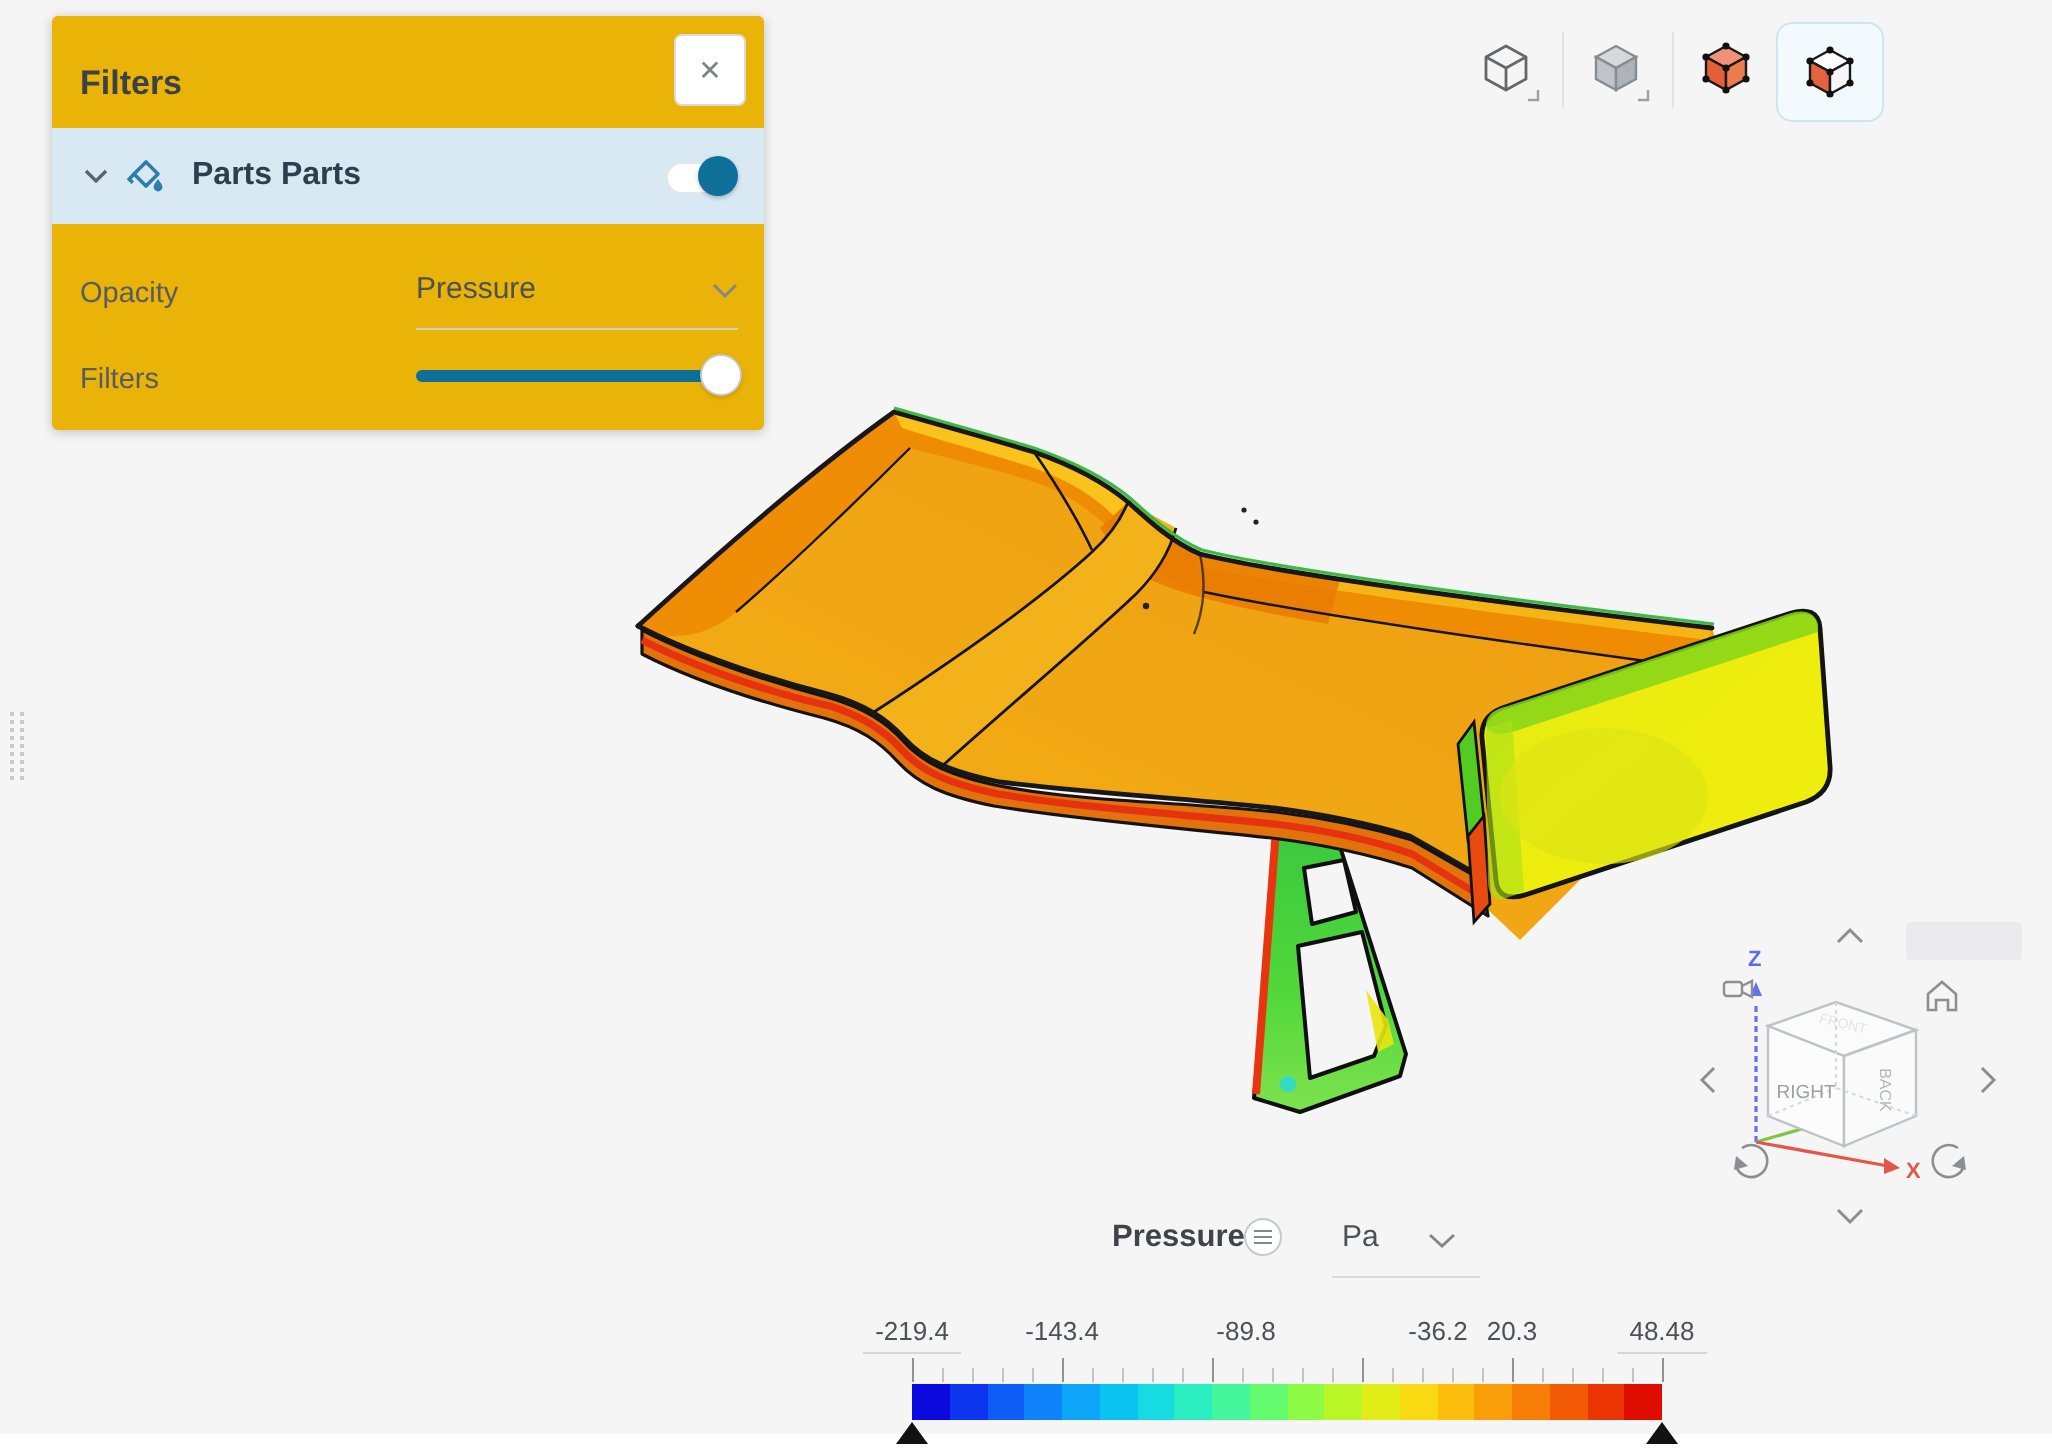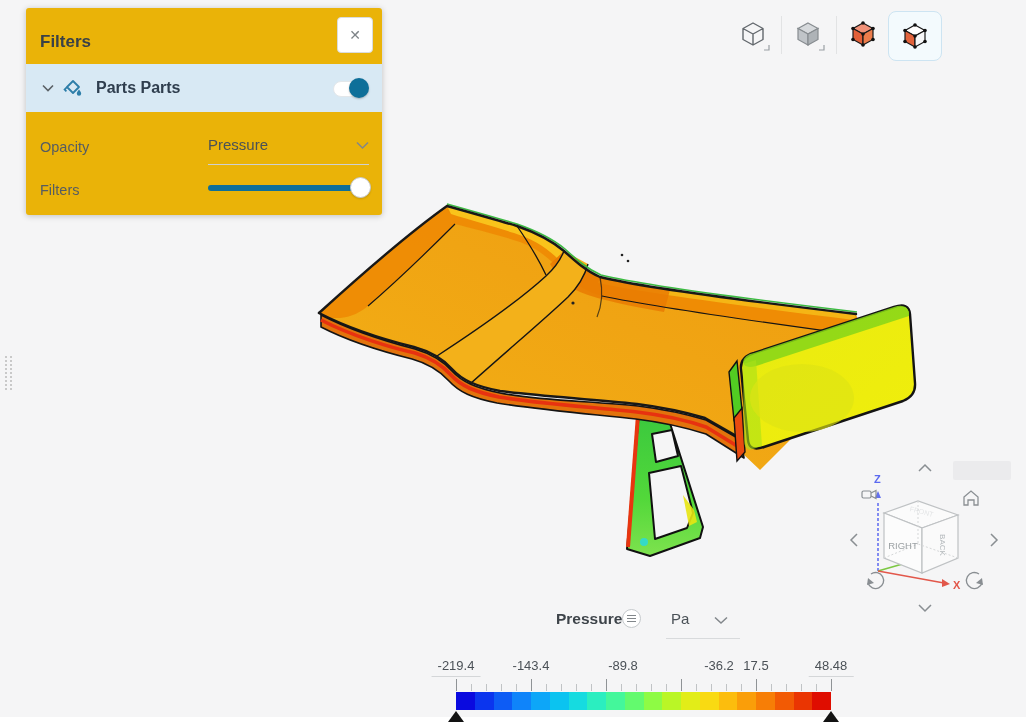--- a/index.html
+++ b/index.html
@@ -300,21 +300,21 @@
   </svg>
   <span class="unit-underline"></span>
 </div>
 
 <div class="scale">
   <div id="scale-labels">
       <span class="scale-label editable" style="left: 0px;">-219.4</span>
       <span class="scale-label" style="left: 75px;">-143.4</span>
       <span class="scale-label" style="left: 167px;">-89.8</span>
       <span class="scale-label" style="left: 225px; margin-left: 38px;">-36.2</span>
-      <span class="scale-label" style="left: 300px;">17.5</span>
+      <span class="scale-label" style="left: 300px;">20.3</span>
       <span class="scale-label editable" style="left: 375px;">48.48</span>
     </div>
   <div id="scale-ticks">
       <div class="tick major" style="left: 0px; top: 21px; height: 12px;"></div>
       <div class="tick" style="left: 15px; top: 26px; height: 7px;"></div>
       <div class="tick" style="left: 30px; top: 26px; height: 7px;"></div>
       <div class="tick" style="left: 45px; top: 26px; height: 7px;"></div>
       <div class="tick" style="left: 60px; top: 26px; height: 7px;"></div>
       <div class="tick major" style="left: 75px; top: 21px; height: 12px;"></div>
       <div class="tick" style="left: 90px; top: 26px; height: 7px;"></div>

